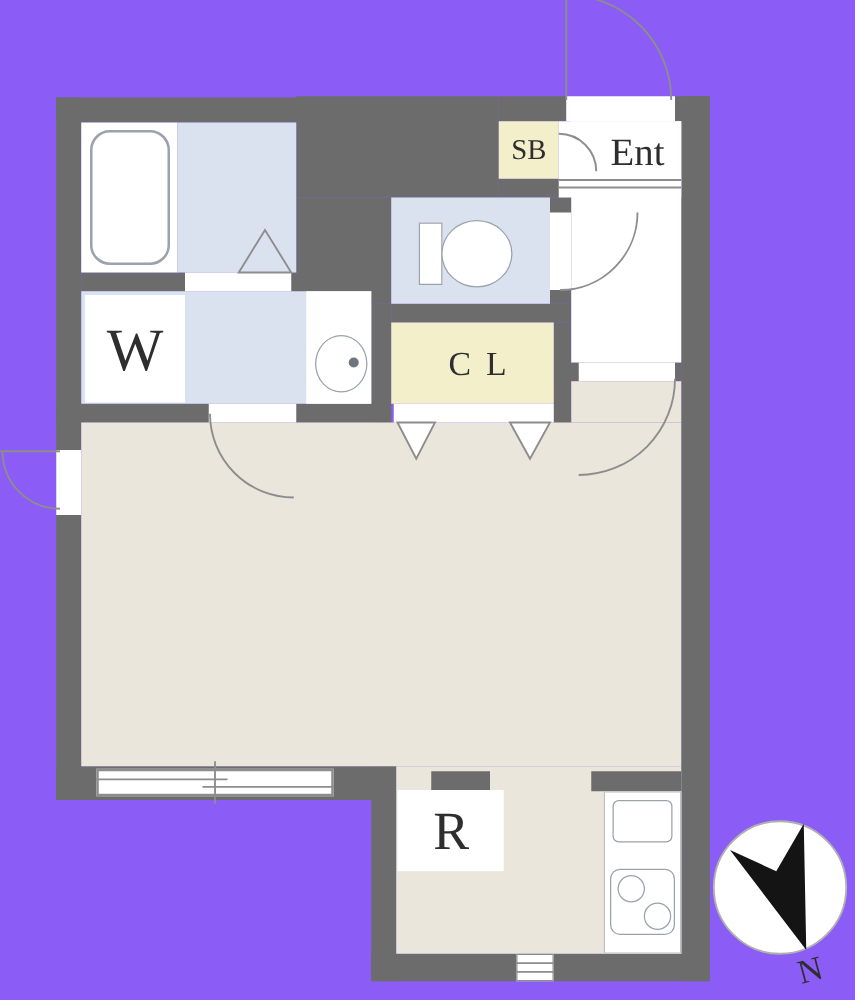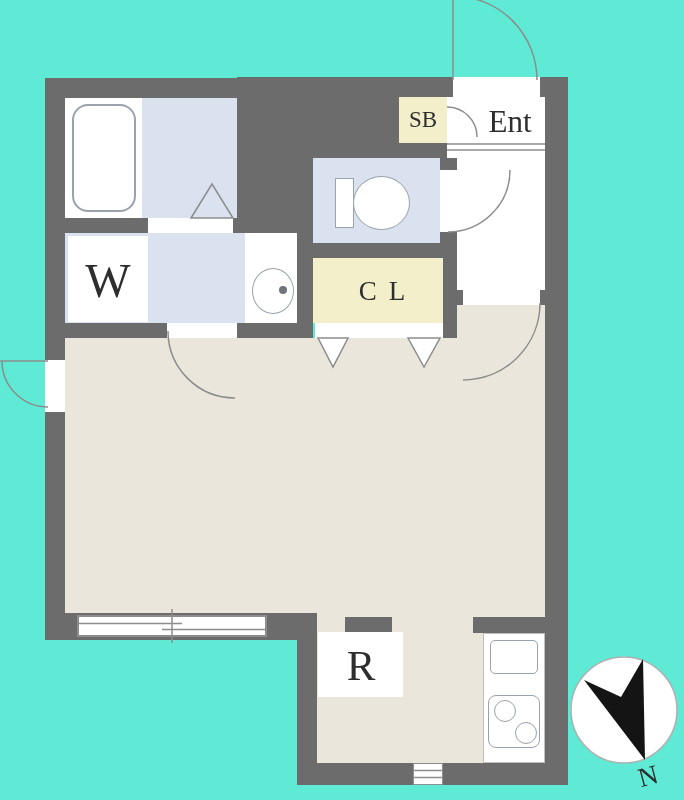--- a/index.html
+++ b/index.html
@@ -1,20 +1,20 @@
 <!DOCTYPE html>
 <html style="--wall: #6c6c6c; --floor-main: #eae6db; --floor-wet: #dae2ef; --floor-storage: #f2efca; --floor-white: #ffffff; --line: #8d8d8d; --fixture-border: #9aa2ac; --text: #2e2e2e; --needle: #141414;"><head>
 <meta charset="utf-8">
 <style>
   :root {
     --wall:#6c6c6c; --floor-main:#eae6db; --floor-wet:#dae2ef; --floor-storage:#f2efca;
     --floor-white:#ffffff; --line:#8d8d8d; --fixture-border:#9aa2ac; --text:#2e2e2e; --needle:#141414;
   }
   html,body{margin:0;padding:0;background:#fff;}
-  #plan{position:relative;width:684px;height:800px;background:#5eead4;overflow:hidden;
+  #plan{position:relative;width:684px;height:800px;background:#8b5cf6;overflow:hidden;
         font-family:"Liberation Serif", serif;color:var(--text);}
   #plan div{position:absolute;box-sizing:border-box;}
   .wall{background:var(--wall);}
   .floor-wet{background:var(--floor-wet);}
   .floor-storage{background:var(--floor-storage);}
   .floor-main{background:var(--floor-main);}
   .floor-white{background:var(--floor-white);}
   .gap{background:var(--floor-white);}
   .label{display:flex;align-items:center;justify-content:center;color:var(--text);}
   .fixture{background:#fff;border:2px solid var(--fixture-border);}

